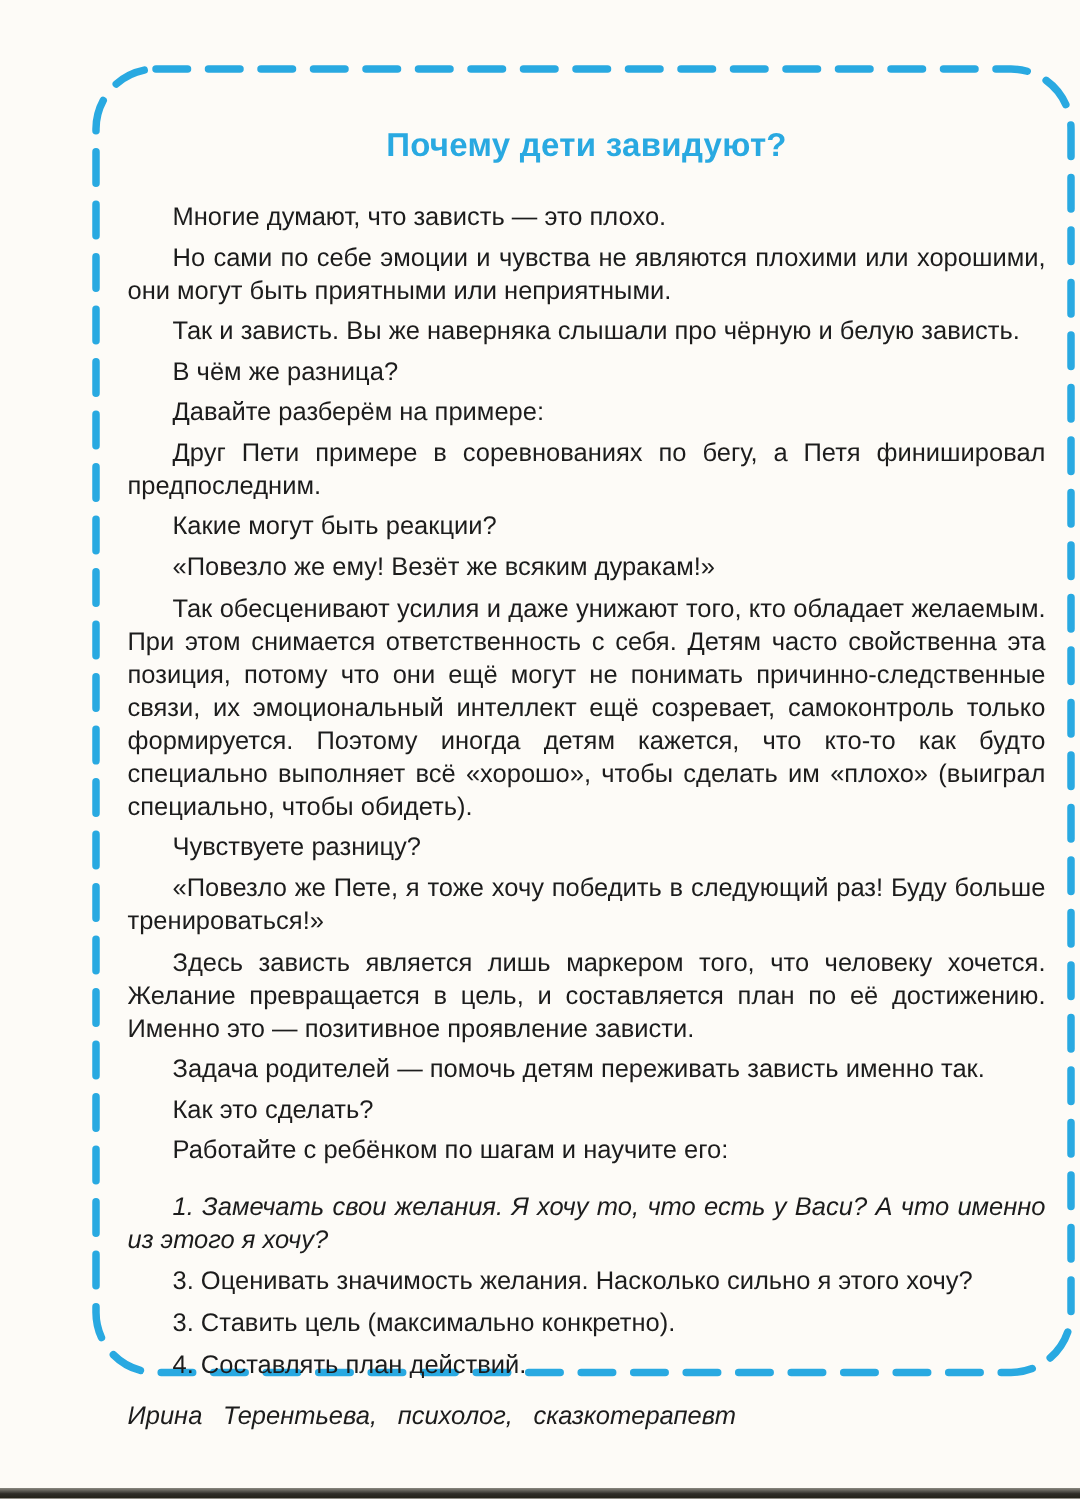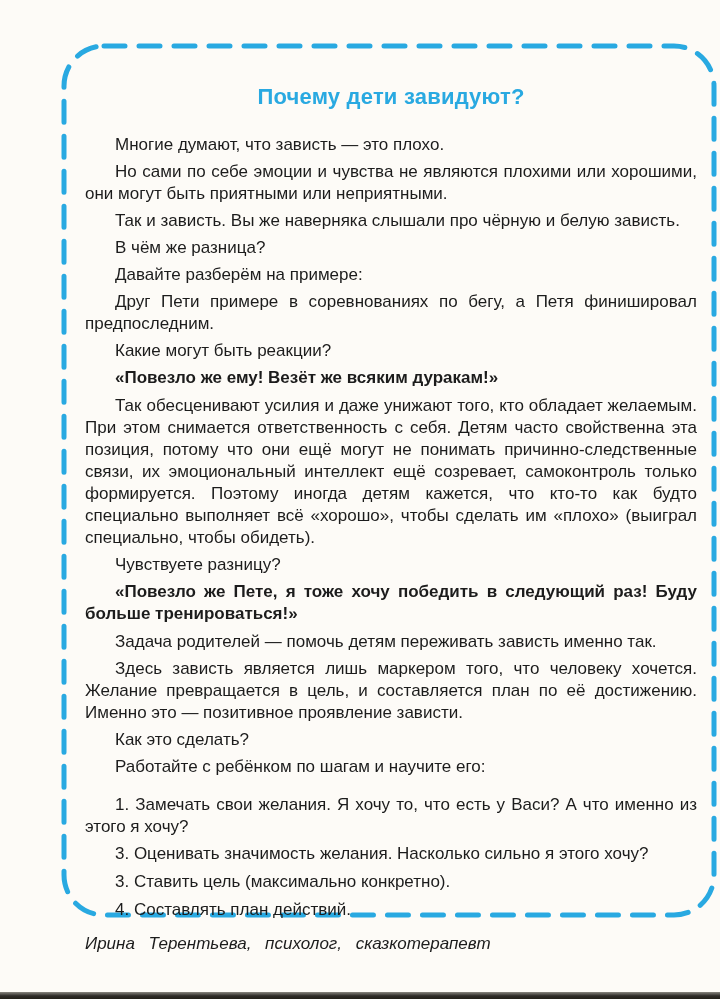--- a/index.html
+++ b/index.html
@@ -38,26 +38,27 @@
   }
   .para {
     margin: 0 0 5px 0;
     font-size: 17px;
     line-height: 22px;
     text-indent: 30px;
     text-align: justify;
     hyphens: auto;
   }
   .para.bold {
-    font-weight: bold;
+    font-weight: normal;
     margin-top: 2px;
     margin-bottom: 6px;
   }
   .para.list-first {
     margin-top: 16px;
+    font-style: italic;
   }
   .para.list {
     margin-bottom: 6px;
   }
   .para.signature {
     font-style: italic;
     text-align: left;
     text-indent: 0;
     word-spacing: 9px;
     margin-top: 12px;
@@ -86,22 +87,22 @@
       <p class="para normal">Но сами по себе эмоции и чувства не являются плохими или хорошими, они могут быть приятными или неприятными.</p>
       <p class="para normal">Так и зависть. Вы же наверняка слышали про чёрную и белую зависть.</p>
       <p class="para normal">В чём же разница?</p>
       <p class="para normal">Давайте разберём на примере:</p>
       <p class="para normal">Друг Пети примере в соревнованиях по бегу, а Петя финишировал предпоследним.</p>
       <p class="para normal">Какие могут быть реакции?</p>
       <p class="para bold">«Повезло же ему! Везёт же всяким дуракам!»</p>
       <p class="para normal">Так обесценивают усилия и даже унижают того, кто обладает желаемым. При этом снимается ответственность с себя. Детям часто свойственна эта позиция, потому что они ещё могут не понимать причинно-следственные связи, их эмоциональный интеллект ещё созревает, самоконтроль только формируется. Поэтому иногда детям кажется, что кто-то как будто специально выполняет всё «хорошо», чтобы сделать им «плохо» (выиграл специально, чтобы обидеть).</p>
       <p class="para normal">Чувствуете разницу?</p>
       <p class="para bold">«Повезло же Пете, я тоже хочу победить в следующий раз! Буду больше тренироваться!»</p>
+      <p class="para normal">Здесь зависть является лишь маркером того, что человеку хочется. Желание превращается в цель, и составляется план по её достижению. Именно это — позитивное проявление зависти.</p>
       <p class="para normal">Задача родителей — помочь детям переживать зависть именно так.</p>
-      <p class="para normal">Здесь зависть является лишь маркером того, что человеку хочется. Желание превращается в цель, и составляется план по её достижению. Именно это — позитивное проявление зависти.</p>
       <p class="para normal">Как это сделать?</p>
       <p class="para normal">Работайте с ребёнком по шагам и научите его:</p>
       <p class="para list-first">1. Замечать свои желания. Я хочу то, что есть у Васи? А что именно из этого я хочу?</p>
       <p class="para list">3. Оценивать значимость желания. Насколько сильно я этого хочу?</p>
       <p class="para list">3. Ставить цель (максимально конкретно).</p>
       <p class="para list">4. Составлять план действий.</p>
       <p class="para signature">Ирина Терентьева,  психолог,  сказкотерапевт</p>
     </div>
 </div>
 

